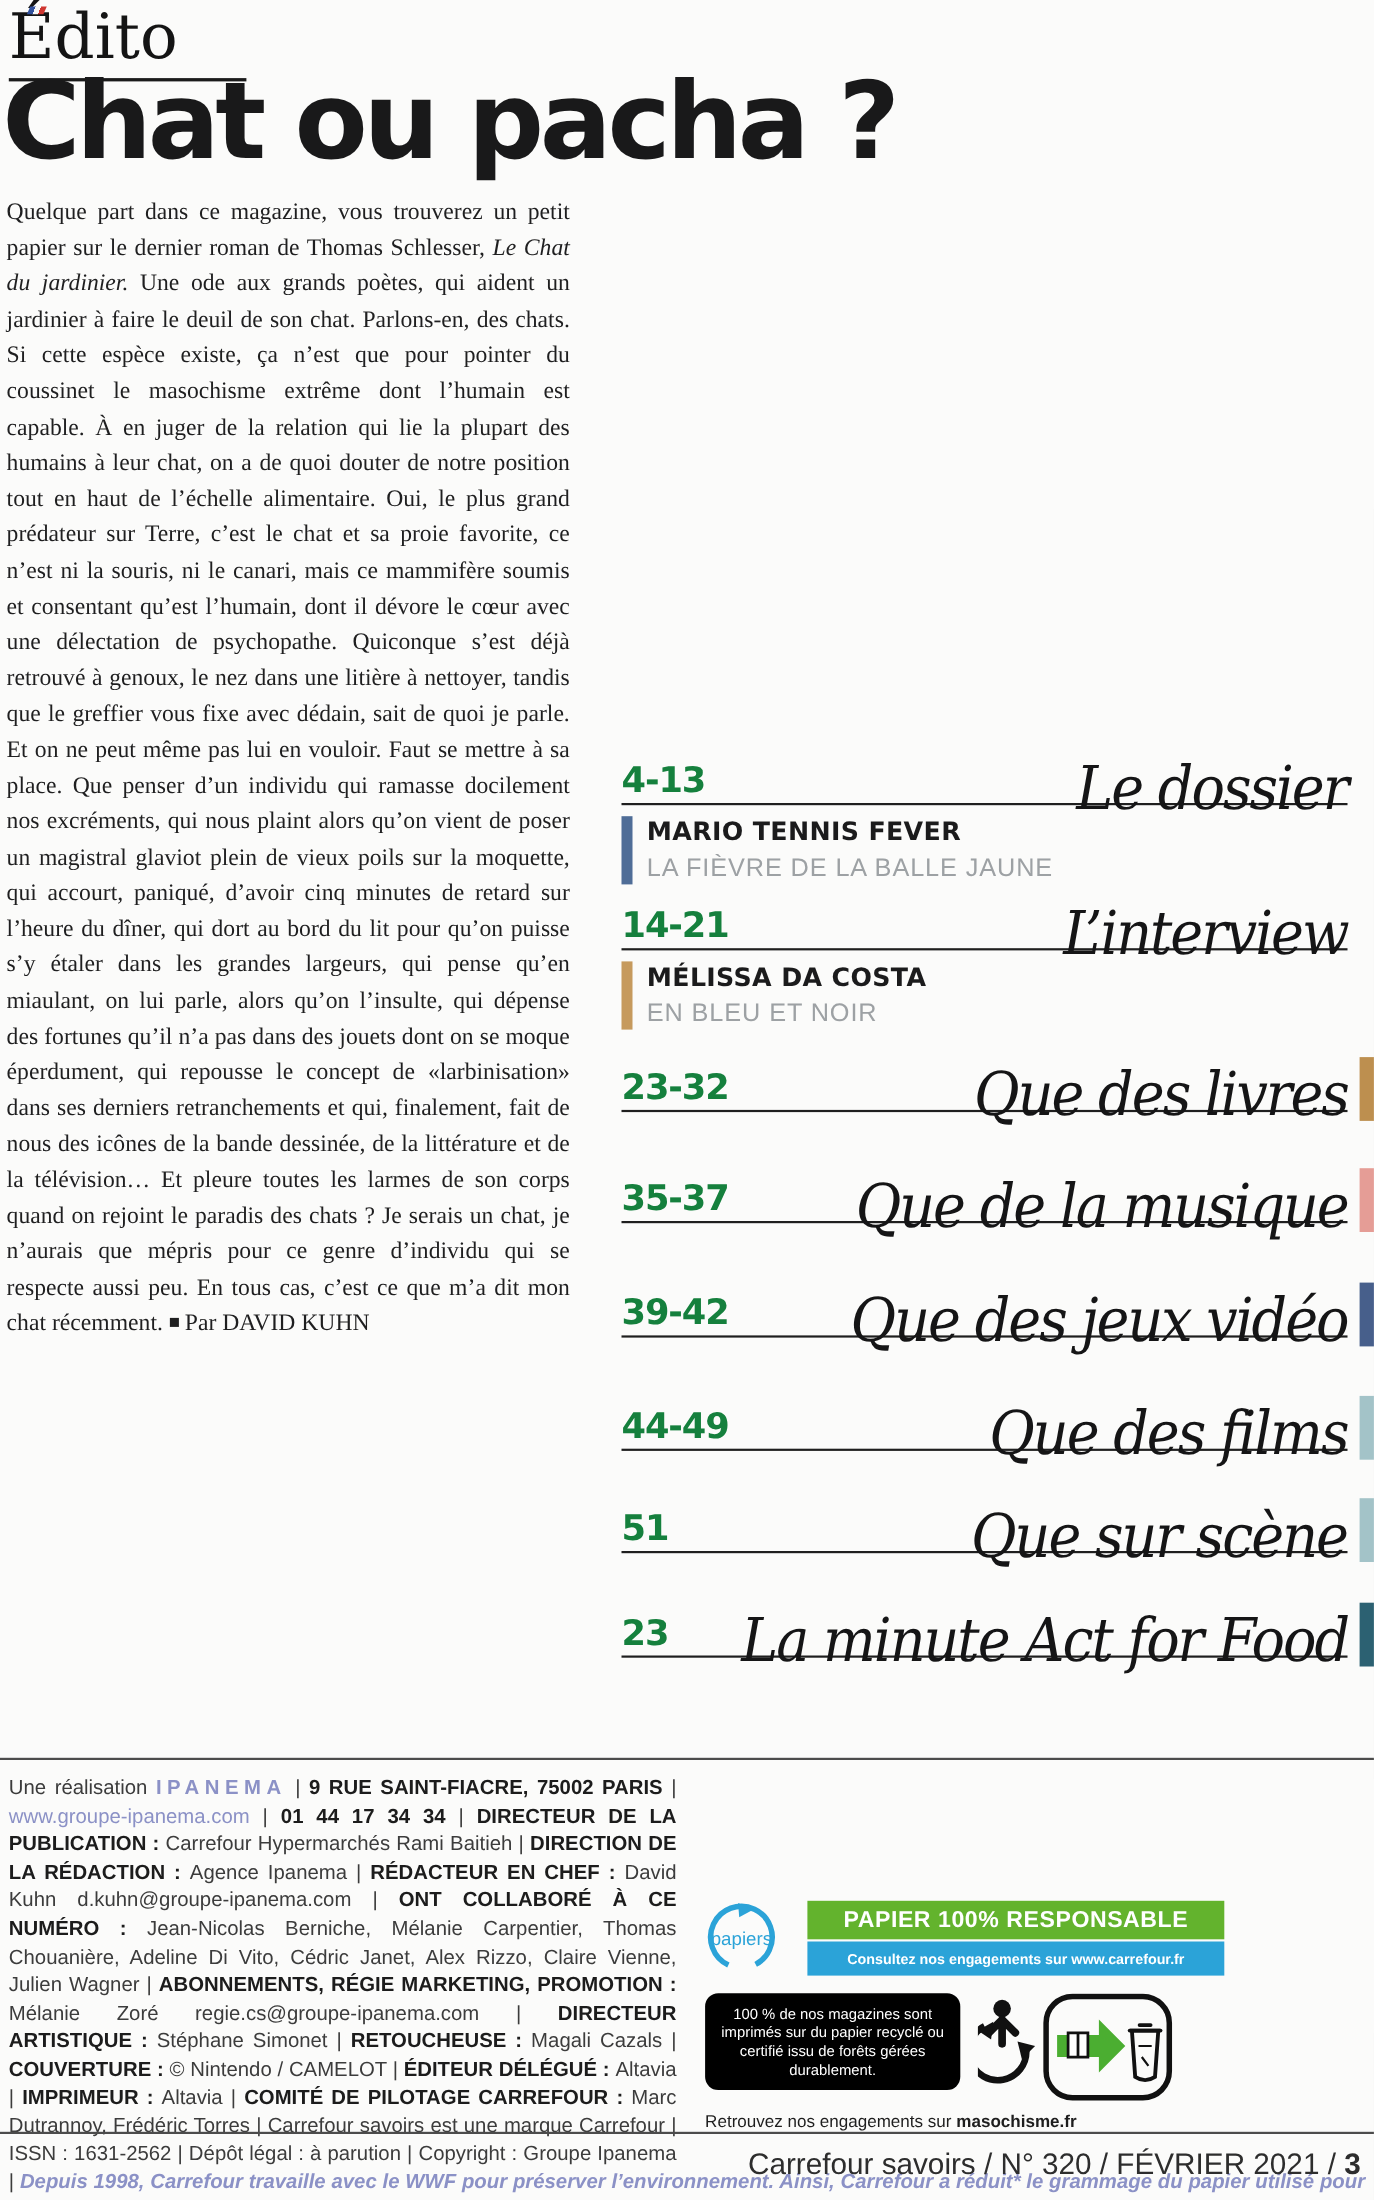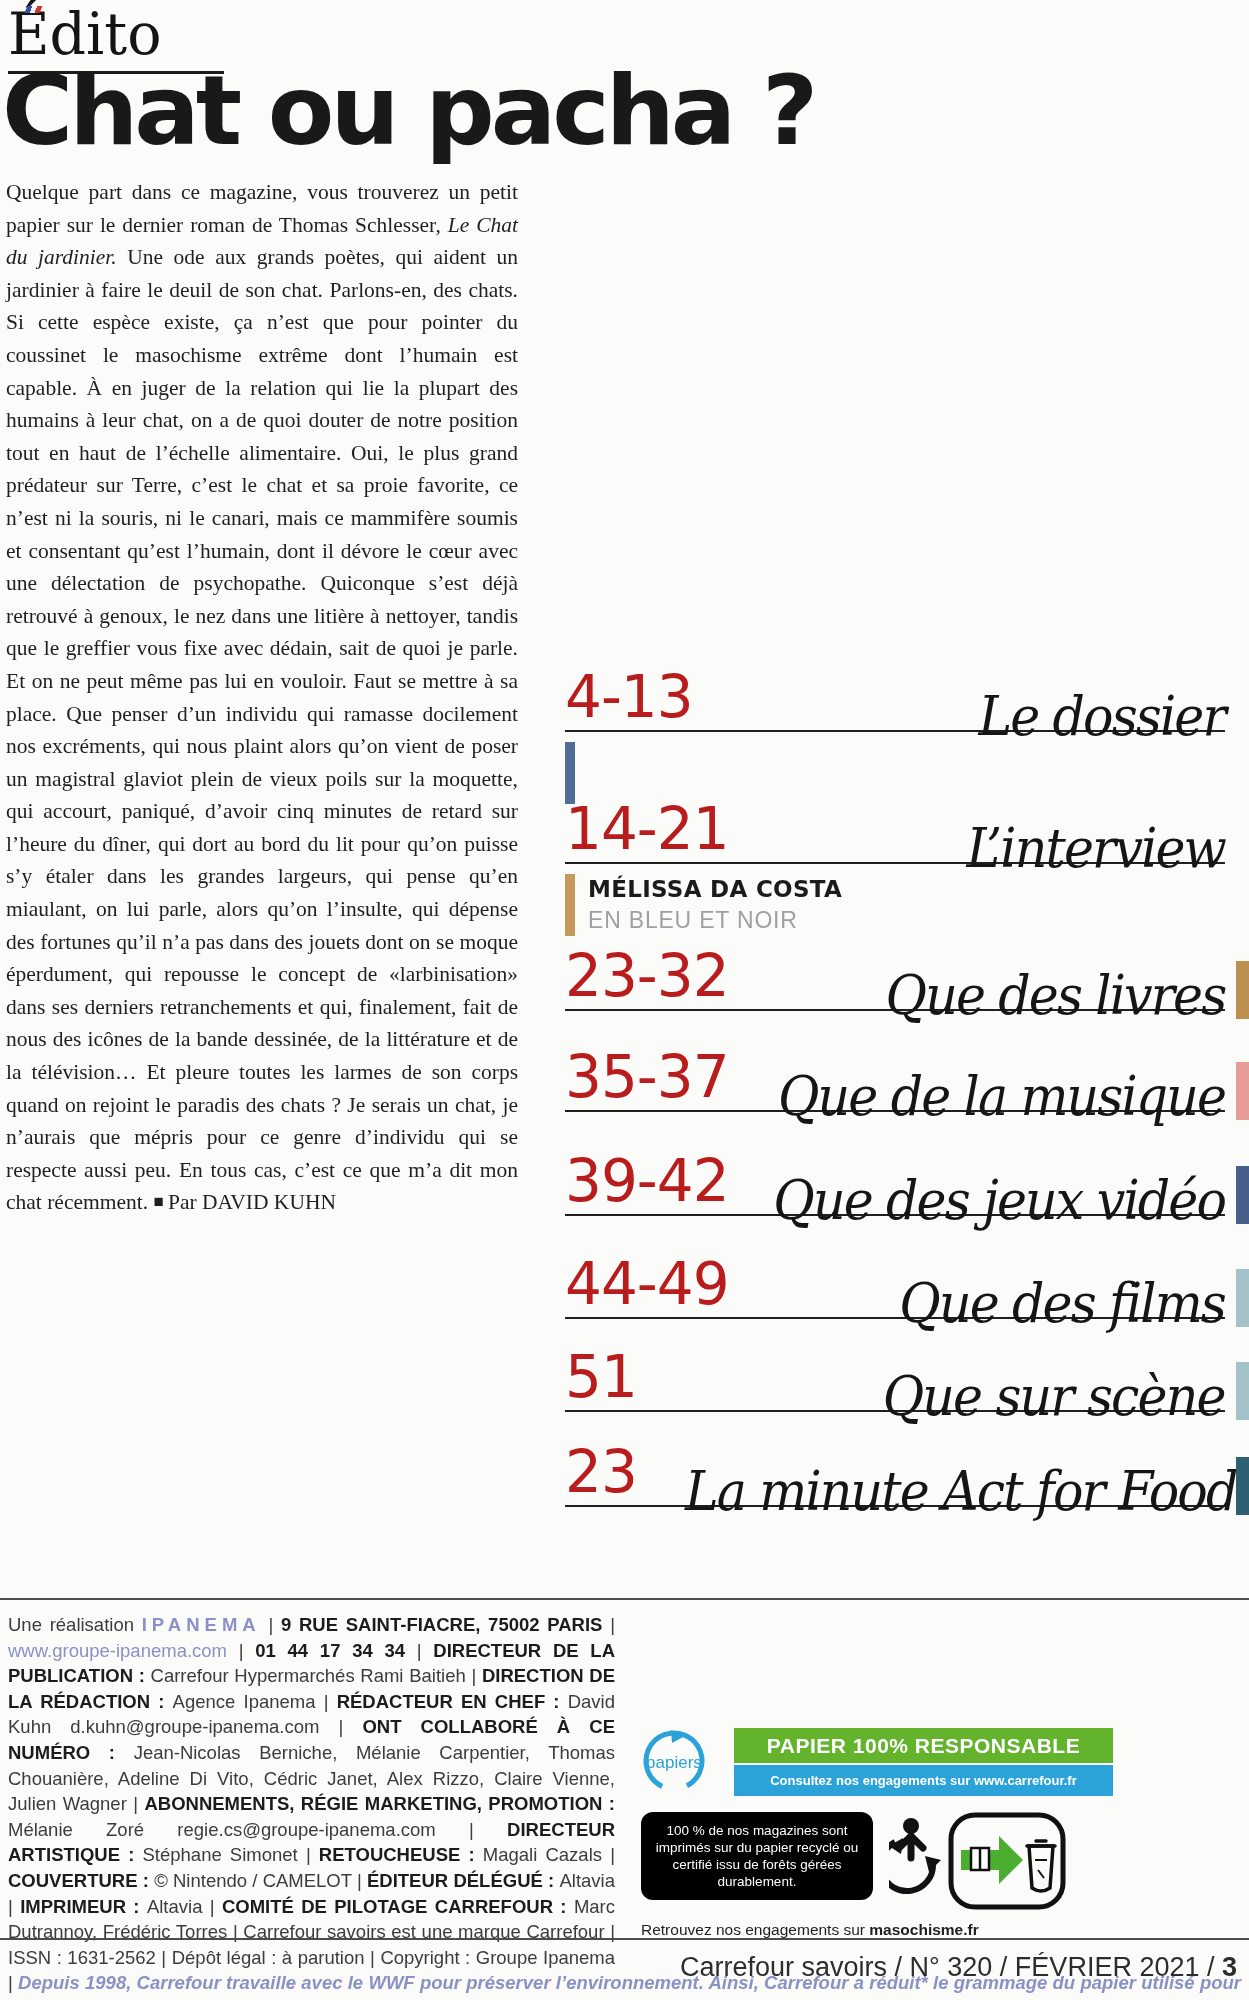--- a/index.html
+++ b/index.html
@@ -28,22 +28,22 @@
   .toc-entry:nth-child(1){top:676px}
   .toc-entry:nth-child(2){top:808px}
   .toc-entry:nth-child(3){top:955px}
   .toc-entry:nth-child(4){top:1056px}
   .toc-entry:nth-child(5){top:1160px}
   .toc-entry:nth-child(6){top:1263px}
   .toc-entry:nth-child(7){top:1356px}
   .toc-entry:nth-child(8){top:1451px}
   .toc-rule-row{display:flex;align-items:flex-end;border-bottom:2.5px solid #1f1f1f;
                 padding-bottom:6px;height:48px;}
-  .toc-pages{font-family:"DejaVu Sans",sans-serif;font-weight:normal;font-size:58px;
-             letter-spacing:-1px;line-height:.92;color:#b91c1c;}
+  .toc-pages{font-family:"DejaVu Sans",sans-serif;font-weight:bold;font-size:32px;
+             letter-spacing:-1px;line-height:.92;color:#15803d;}
   .toc-section{margin-left:auto;font-family:"DejaVu Serif",serif;font-style:italic;
                font-size:55px;line-height:.8;letter-spacing:-2px;color:#151516;
                margin-bottom:-14px;transform:scaleX(.92);transform-origin:right bottom;
                white-space:nowrap;}
   .toc-sub{display:flex;gap:13px;margin-top:10px;}
   .toc-subbar{width:10px;height:62px;flex:0 0 auto;}
   .toc-subtext{display:flex;flex-direction:column;justify-content:center;gap:5px;}
   .toc-subtitle{font-family:"DejaVu Sans",sans-serif;font-weight:bold;font-size:23px;
                 letter-spacing:.3px;color:#1b1b1c;}
   .toc-subdesc{font-size:23px;letter-spacing:.8px;color:#9da1a4;}
@@ -96,20 +96,24 @@
   <article class="body-col"><span class="seg plain">Quelque part dans ce magazine, vous trouverez un petit papier sur le dernier roman de Thomas Schlesser, </span><span class="seg italic">Le Chat du jardinier.</span><span class="seg plain"> Une ode aux grands poètes, qui aident un jardinier à faire le deuil de son chat. Parlons-en, des chats. Si cette espèce existe, ça n’est que pour pointer du coussinet le masochisme extrême dont l’humain est capable. À en juger de la relation qui lie la plupart des humains à leur chat, on a de quoi douter de notre position tout en haut de l’échelle alimentaire. Oui, le plus grand prédateur sur Terre, c’est le chat et sa proie favorite, ce n’est ni la souris, ni le canari, mais ce mammifère soumis et consentant qu’est l’humain, dont il dévore le cœur avec une délectation de psychopathe. Quiconque s’est déjà retrouvé à genoux, le nez dans une litière à nettoyer, tandis que le greffier vous fixe avec dédain, sait de quoi je parle. Et on ne peut même pas lui en vouloir. Faut se mettre à sa place. Que penser d’un individu qui ramasse docilement nos excréments, qui nous plaint alors qu’on vient de poser un magistral glaviot plein de vieux poils sur la moquette, qui accourt, paniqué, d’avoir cinq minutes de retard sur l’heure du dîner, qui dort au bord du lit pour qu’on puisse s’y étaler dans les grandes largeurs, qui pense qu’en miaulant, on lui parle, alors qu’on l’insulte, qui dépense des fortunes qu’il n’a pas dans des jouets dont on se moque éperdument, qui repousse le concept de «larbinisation» dans ses derniers retranchements et qui, finalement, fait de nous des icônes de la bande dessinée, de la littérature et de la télévision… Et pleure toutes les larmes de son corps quand on rejoint le paradis des chats ? Je serais un chat, je n’aurais que mépris pour ce genre d’individu qui se respecte aussi peu. En tous cas, c’est ce que m’a dit mon chat récemment. </span><span class="seg marker">■ </span><span class="seg plain">Par DAVID KUHN</span></article>
 
   <aside class="toc">
   <div class="toc-entry">
     <div class="toc-rule-row">
       <span class="toc-pages">4-13</span>
       <span class="toc-section">Le dossier</span>
     </div>
     <div class="toc-sub">
       <span class="toc-subbar" style="background: rgb(79, 109, 151);"></span>
+      <span class="toc-subtext">
+        <span class="toc-subtitle">MARIO TENNIS FEVER</span>
+        <span class="toc-subdesc">LA FIÈVRE DE LA BALLE JAUNE</span>
+      </span>
     </div>
 
   </div>
 
   <div class="toc-entry">
     <div class="toc-rule-row">
       <span class="toc-pages">14-21</span>
       <span class="toc-section">L’interview</span>
     </div>
     <div class="toc-sub">

